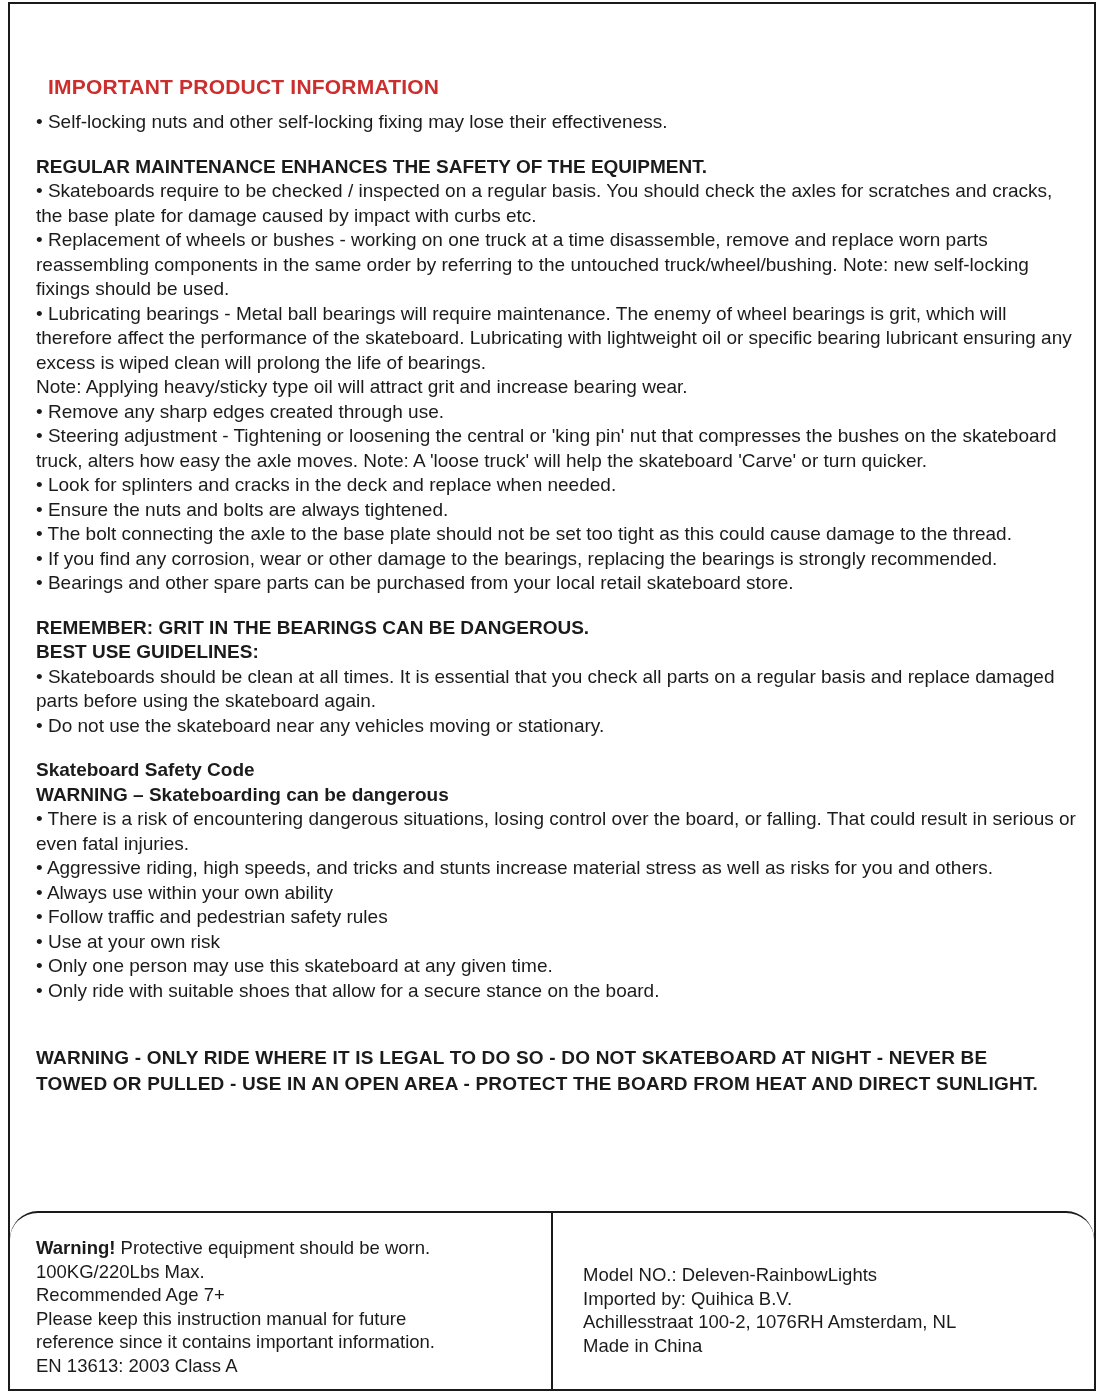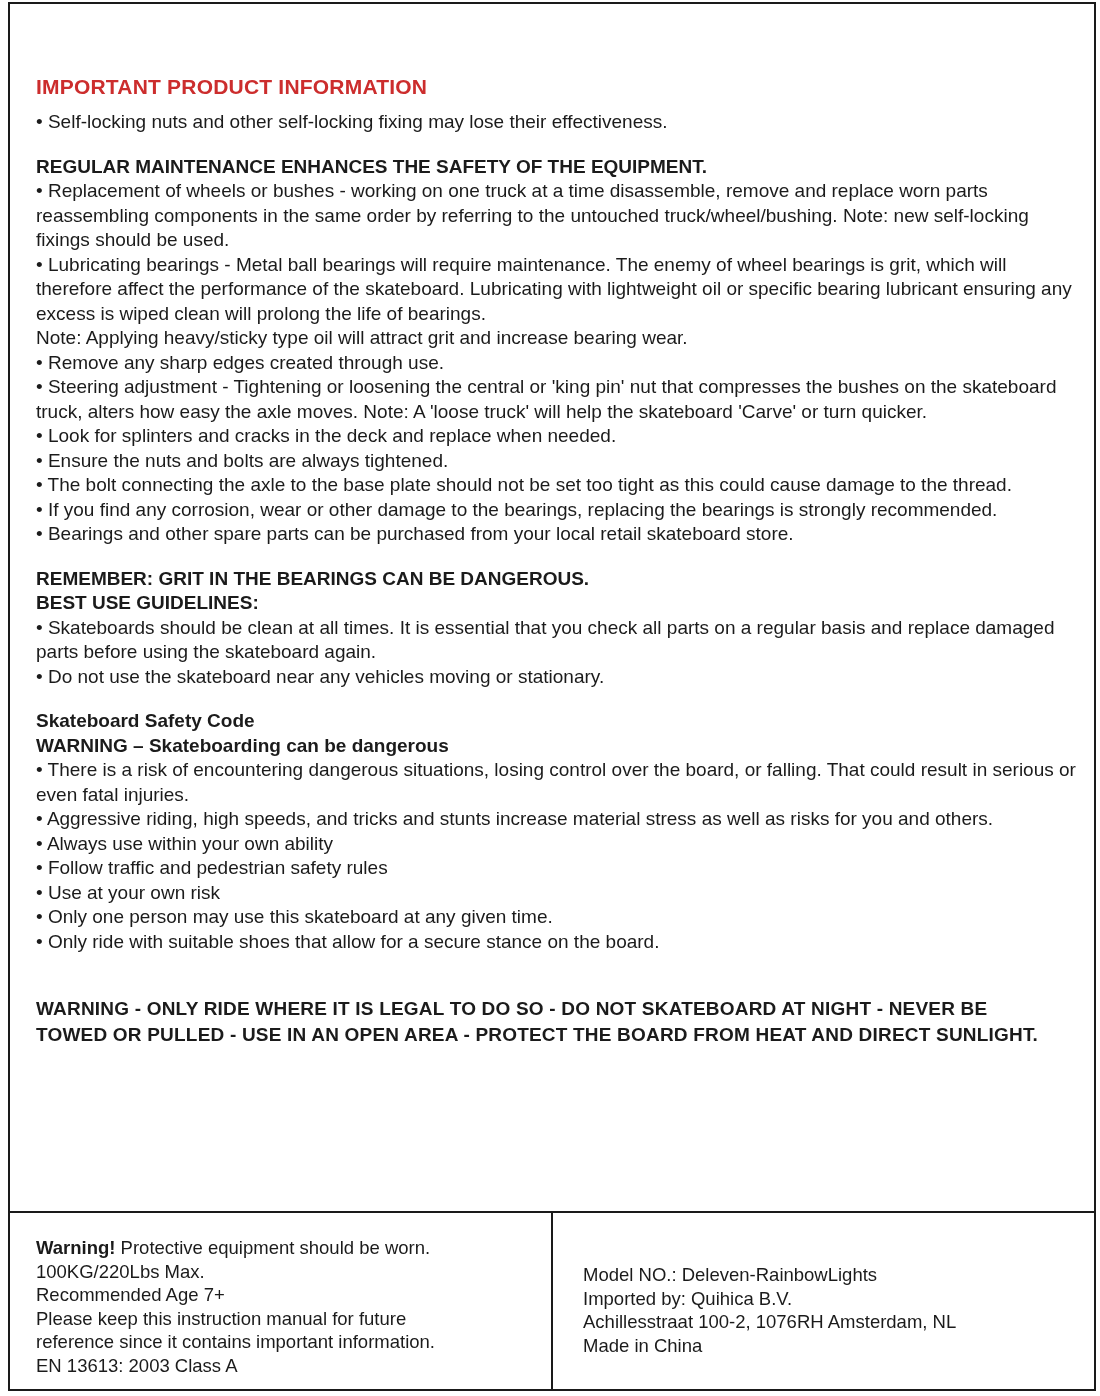--- a/index.html
+++ b/index.html
@@ -22,21 +22,21 @@
     display: flex;
     flex-direction: column;
     background: #ffffff;
   }
   .main {
     flex: 1;
     padding: 70px 12px 0 26px;
     overflow: hidden;
   }
   .title {
-    margin: 0 0 10px 0;
+    margin: 0 0 10px 12px;
     font-size: 21px;
     line-height: 26px;
     font-weight: bold;
     color: #cc2d2d;
     letter-spacing: 0.2px;
   }
   .main p {
     margin: 0;
     font-size: 19px;
     line-height: 24.5px;
@@ -52,20 +52,21 @@
     font-size: 19px !important;
     line-height: 26px !important;
     max-width: 1010px !important;
     letter-spacing: 0.2px;
   }
   .footer {
     display: flex;
     height: 178px;
     border-top: 2px solid #1a1a1a;
     box-sizing: border-box;
+    border-radius: 28px;
   }
   .cell-left {
     width: 543px;
     box-sizing: border-box;
     border-right: 2px solid #1a1a1a;
     padding: 23px 16px 0 26px;
   }
   .cell-right {
     flex: 1;
     padding: 50px 6px 0 30px;
@@ -83,20 +84,21 @@
 
 <div class="page">
   <div class="main">
     <h1 class="title">IMPORTANT PRODUCT INFORMATION</h1>
 
     <p>• Self-locking nuts and other self-locking fixing may lose their effectiveness.</p>
 
     <div class="gap"></div>
 
     <p class="b">REGULAR MAINTENANCE ENHANCES THE SAFETY OF THE EQUIPMENT.</p>
+    <p>• Skateboards require to be checked / inspected on a regular basis. You should check the axles for scratches and cracks, the base plate for damage caused by impact with curbs etc.</p>
     <p>• Replacement of wheels or bushes - working on one truck at a time disassemble, remove and replace worn parts reassembling components in the same order by referring to the untouched truck/wheel/bushing. Note: new self-locking fixings should be used.</p>
     <p>• Lubricating bearings - Metal ball bearings will require maintenance. The enemy of wheel bearings is grit, which will therefore affect the performance of the skateboard. Lubricating with lightweight oil or specific bearing lubricant ensuring any excess is wiped clean will prolong the life of bearings.</p>
     <p>Note: Applying heavy/sticky type oil will attract grit and increase bearing wear.</p>
     <p>• Remove any sharp edges created through use.</p>
     <p>• Steering adjustment - Tightening or loosening the central or 'king pin' nut that compresses the bushes on the skateboard truck, alters how easy the axle moves. Note: A 'loose truck' will help the skateboard 'Carve' or turn quicker.</p>
     <p>• Look for splinters and cracks in the deck and replace when needed.</p>
     <p>• Ensure the nuts and bolts are always tightened.</p>
     <p>• The bolt connecting the axle to the base plate should not be set too tight as this could cause damage to the thread.</p>
     <p>• If you find any corrosion, wear or other damage to the bearings, replacing the bearings is strongly recommended.</p>
     <p>• Bearings and other spare parts can be purchased from your local retail skateboard store.</p>

